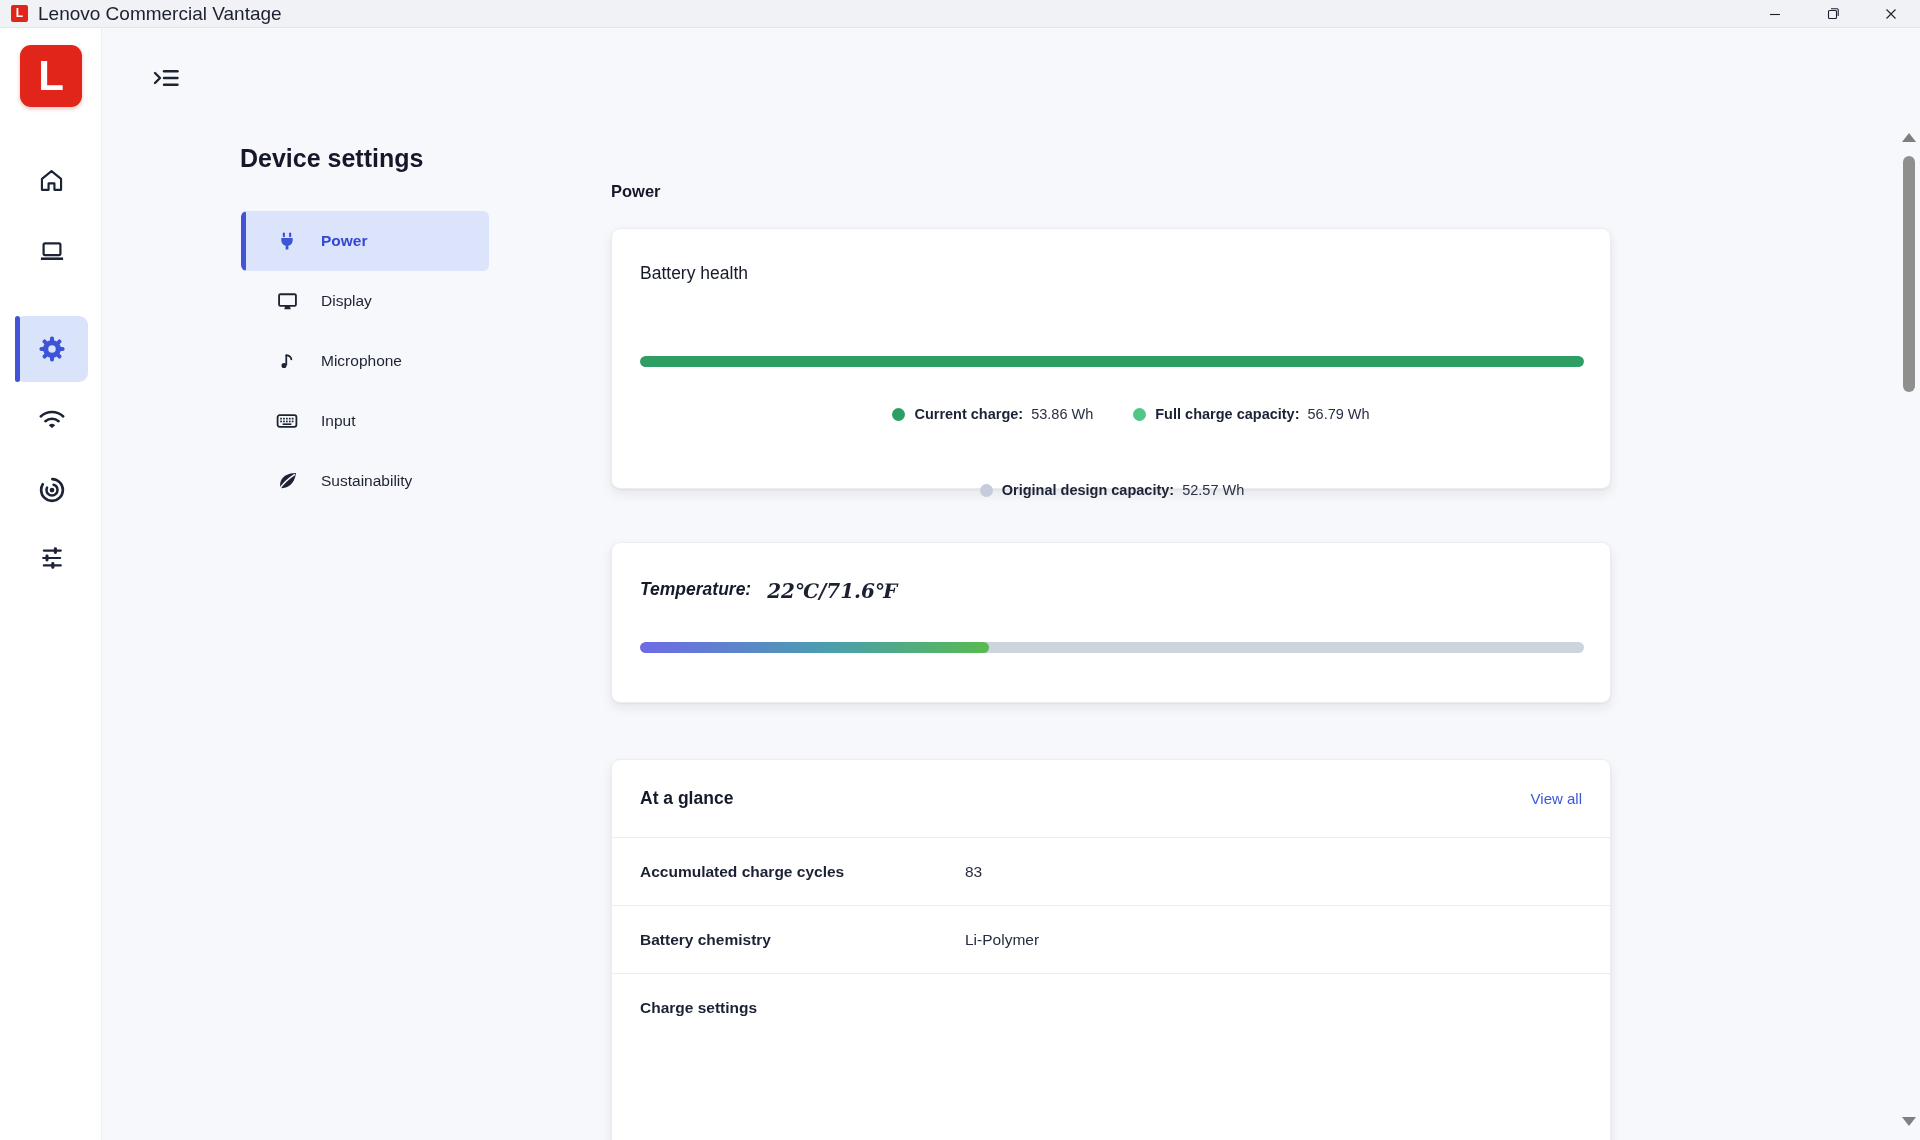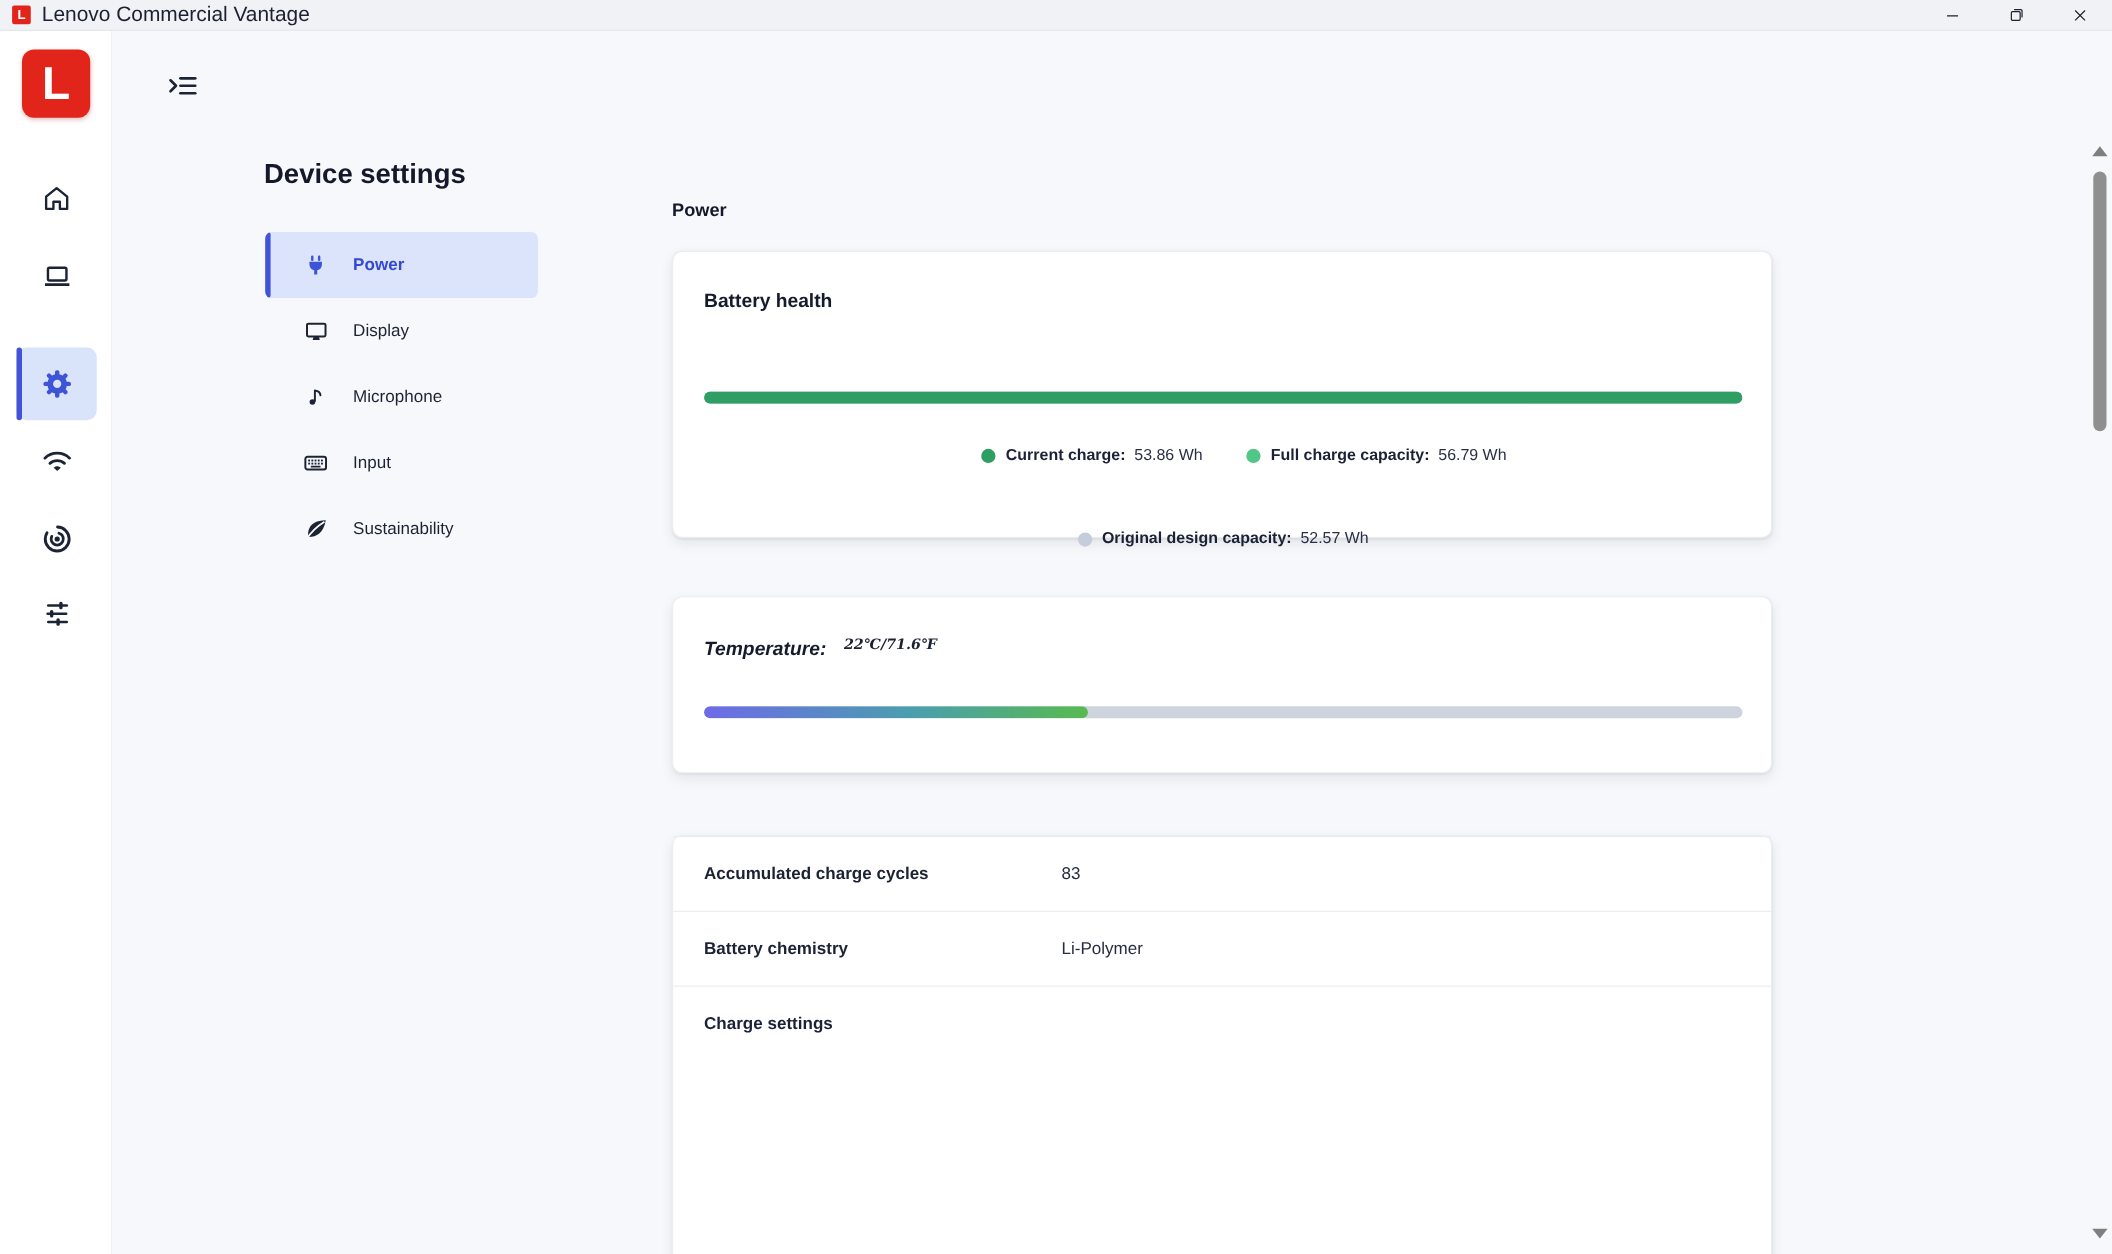--- a/index.html
+++ b/index.html
@@ -48,41 +48,41 @@
     background:#4253d8; border-radius:3px; display:none; }
   .nav-item.selected .nav-accent { display:block; }
   .section-title { position:absolute; left:611px; top:182px; font-size:16.5px; font-weight:600; color:#14182a; }
   .card { position:absolute; left:611px; width:1000px; background:#fff; border-radius:9px;
     border:1px solid #ebedf1;
     box-shadow:0 1px 2px rgba(16,24,40,.05), 0 5px 12px rgba(16,24,40,.08); }
   .card-battery { top:228px; height:261px; }
   .card-temp { top:542px; height:161px; }
   .card-glance { top:759px; height:500px; }
 
-  .card-title { position:absolute; left:28px; top:34px; font-size:17.5px; font-weight:700; color:#161b2c; }
+  .card-title { position:absolute; left:28px; top:34px; font-size:17.5px; font-weight:400; color:#161b2c; }
 
   .bar-track { position:absolute; left:28px; width:944px; height:11px; border-radius:6px;
     background:#ced4de; overflow:hidden; }
   .bar-battery { top:127px; }
   .bar-temp { top:99px; }
   .bar-fill-green { height:100%; border-radius:6px; background:#2f9e64; }
   .bar-fill-gradient { height:100%; border-radius:6px;
     background:linear-gradient(90deg,#6e6ae8 0%, #4a9fad 55%, #58ba4f 100%); }
 
   .legend-row { position:absolute; left:0; width:1000px; display:flex; justify-content:center; gap:40px; }
   .legend-row-1 { top:177px;padding-left:38px; }
   .legend-row-2 { top:209px;margin-top:44px; }
   .legend-item { display:flex; align-items:center; font-size:14.5px; }
   .legend-dot { width:13px; height:13px; border-radius:50%; margin-right:9px; }
   .legend-label { font-weight:600; color:#1c2235; }
   .legend-value { margin-left:8px; color:#2a3044; }
 
   .temp-title-row { position:absolute; left:28px; top:36px; display:flex; align-items:flex-start;font-style:italic; }
   .temp-label { font-size:17.5px; font-weight:700; color:#161b2c; }
-  .temp-value { margin-left:16px; font-family:"DejaVu Serif", serif; font-size:13px; font-weight:700; color:#1b2130; }
+  .temp-value { margin-left:16px; font-family:"DejaVu Serif", serif; font-size:20px; font-weight:700; color:#1b2130; }
 
   .glance-header { height:77px; display:flex; align-items:center; justify-content:space-between; padding:0 28px; }
   .glance-title { font-size:17.5px; font-weight:700; color:#161b2c; }
   .view-all { font-size:15px; color:#3c56d9; cursor:pointer; }
   .glance-row { height:68px; display:flex; align-items:center; padding:0 28px; border-top:1px solid #e9ecf0; }
   .glance-label { width:325px; font-size:15.5px; font-weight:700; color:#1c2235; flex-shrink:0; }
   .glance-value { font-size:15.5px; color:#272d41; }
   .glance-value .note { color:#8b93a6; }
 
   
@@ -296,20 +296,24 @@
     <div class="temp-title-row">
       <span class="temp-label">Temperature:</span>
       <span class="temp-value">22℃/71.6℉</span>
     </div>
     <div class="bar-track bar-temp">
       <div class="bar-fill-gradient" style="width: 37%;"></div>
     </div>
   </div>
 
   <div class="card card-glance">
+    <div class="glance-header">
+      <span class="glance-title">At a glance</span>
+      <span class="view-all">View all</span>
+    </div>
     <div class="glance-row">
       <span class="glance-label">Accumulated charge cycles</span>
       <span class="glance-value"><span>83</span></span>
     </div>
     <div class="glance-row">
       <span class="glance-label">Battery chemistry</span>
       <span class="glance-value"><span>Li-Polymer</span></span>
     </div>
     <div class="glance-row">
       <span class="glance-label">Charge settings</span>

